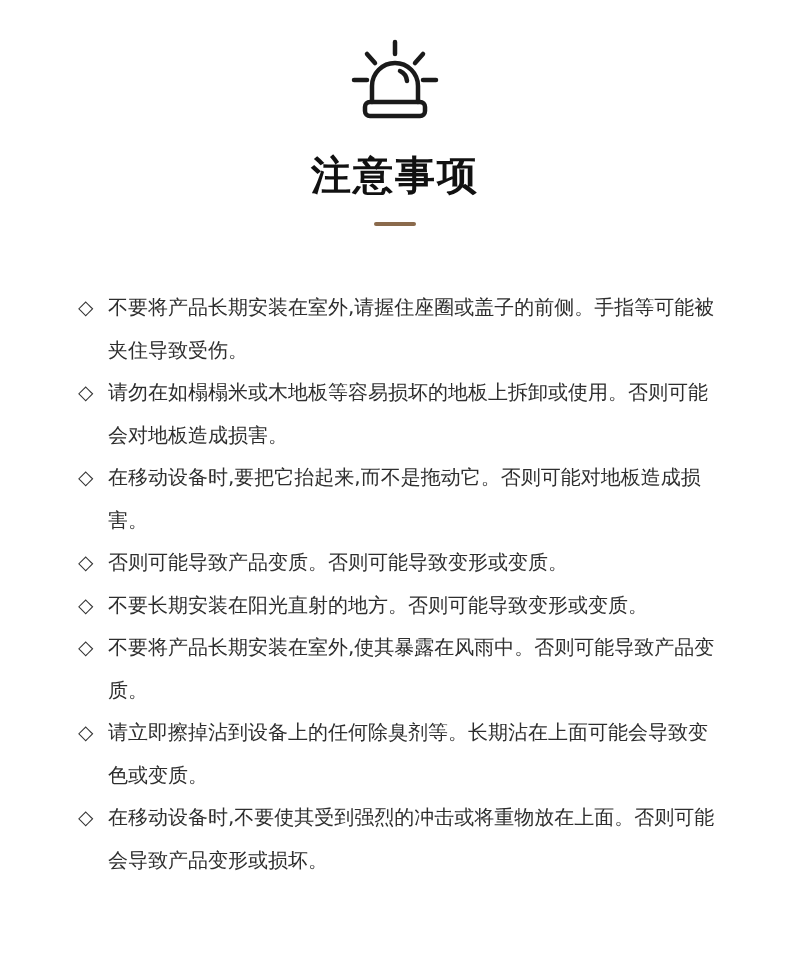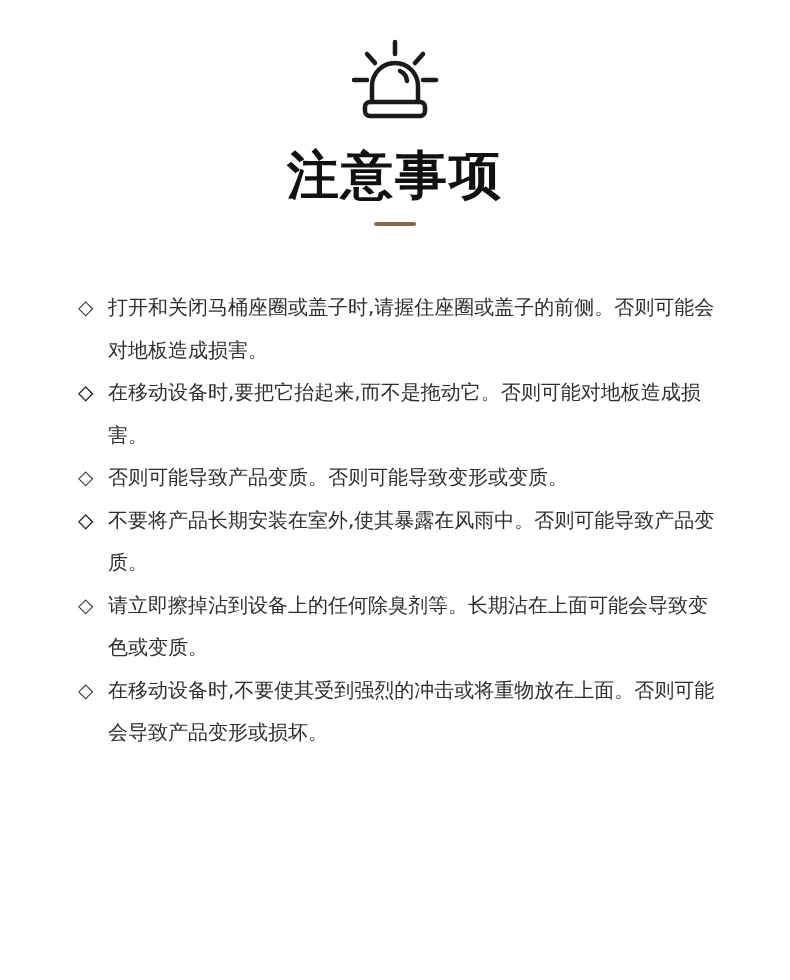--- a/index.html
+++ b/index.html
@@ -21,21 +21,21 @@
       top: 38px;
       width: 100px;
       height: 84px;
     }
     .page-title {
       position: absolute;
       left: 0;
       width: 790px;
       top: 140px;
       text-align: center;
-      font-size: 52px;
+      font-size: 40px;
       font-weight: bold;
       letter-spacing: 2px;
       color: #111111;
       line-height: 70px;
     }
     .title-divider {
       position: absolute;
       left: 374px;
       top: 222px;
       width: 42px;
@@ -81,35 +81,37 @@
   <path d="M55 33 a12 12 0 0 1 7 10"></path>
   <rect x="20" y="64" width="60" height="14" rx="5"></rect>
 </svg>
 
 <div class="page-title">注意事项</div>
 <div class="title-divider"></div>
 
 <ul class="notes-list">
   <li class="note-item">
     <span class="note-bullet">◇</span>
-    <span>打开和关闭马桶座圈或盖子时,请握住座圈或盖子的前侧。否则可能会对地板造成损害。</span>
+    <span>不要将产品长期安装在室外,请握住座圈或盖子的前侧。手指等可能被夹住导致受伤。</span>
   </li>
   <li class="note-item">
     <span class="note-bullet">◇</span>
+    <span>请勿在如榻榻米或木地板等容易损坏的地板上拆卸或使用。否则可能会对地板造成损害。</span>
   </li>
   <li class="note-item">
     <span class="note-bullet">◇</span>
     <span>在移动设备时,要把它抬起来,而不是拖动它。否则可能对地板造成损害。</span>
   </li>
   <li class="note-item">
     <span class="note-bullet">◇</span>
     <span>否则可能导致产品变质。否则可能导致变形或变质。</span>
   </li>
   <li class="note-item">
     <span class="note-bullet">◇</span>
+    <span>不要长期安装在阳光直射的地方。否则可能导致变形或变质。</span>
   </li>
   <li class="note-item">
     <span class="note-bullet">◇</span>
     <span>不要将产品长期安装在室外,使其暴露在风雨中。否则可能导致产品变质。</span>
   </li>
   <li class="note-item">
     <span class="note-bullet">◇</span>
     <span>请立即擦掉沾到设备上的任何除臭剂等。长期沾在上面可能会导致变色或变质。</span>
   </li>
   <li class="note-item">

